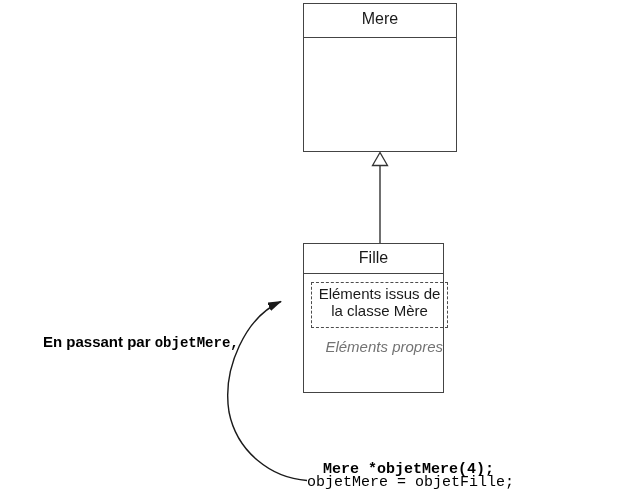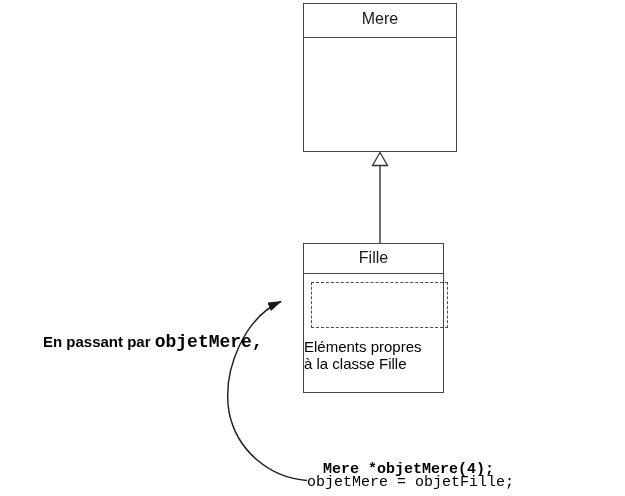--- a/index.html
+++ b/index.html
@@ -19,31 +19,31 @@
   }
   .mere-title{height:33px;line-height:30px;}
   .fille-title{height:29px;line-height:27px;}
   .dashed-box{
     position:absolute;left:7px;top:38px;width:137px;height:46px;
     box-sizing:border-box;border:1.5px dashed #4d4d4d;
     text-align:center;font-size:15px;line-height:17px;padding-top:2px;
     color:#1a1a1a;
   }
   .own-text{
-    position:absolute;left:0;right:0;top:94px;text-align:left;
-    font-size:15px;line-height:17px;color:#000000;
+    position:absolute;left:0;right:0;top:94px;text-align:right;
+    font-size:15px;line-height:17px;color:#737373;font-style:italic;
   }
   .annotation{
     position:absolute;left:2px;top:296px;width:225px;
     font-weight:bold;font-size:15px;line-height:18.5px;color:#000;
     white-space:pre-wrap;
   }
   .mono{
     font-family:"Liberation Mono",monospace;
-    font-weight:bold;font-size:18px;text-align:right;
+    font-weight:bold;font-size:14px;text-align:right;
   }
   .code-block{
     position:absolute;left:282px;top:415px;
     font-family:"Liberation Mono",monospace;font-weight:bold;
     font-size:15px;line-height:22px;white-space:pre;color:#000;
   }
   .code-line3{
     position:absolute;left:266px;top:472px;
     font-family:"Liberation Mono",monospace;font-weight:normal;
     font-size:15px;line-height:22px;white-space:pre;color:#000;
@@ -56,24 +56,25 @@
 <div class="canvas">
 
   <div class="class-box mere-box">
     <div class="class-title mere-title">Mere</div>
     <div></div>
   </div>
 
   <div class="class-box fille-box">
     <div class="class-title fille-title">Fille</div>
     <div class="dashed-box">
+      <div>Eléments issus de</div>
+      <div>la classe Mère</div>
     </div>
     <div class="own-text">
       <div>Eléments propres</div>
-      <div>à la classe Fille</div>
     </div>
   </div>
 
   <svg class="overlay">
     <defs>
       <marker id="ah" viewBox="0 0 14 9" refX="13" refY="4.5" markerWidth="14" markerHeight="9" markerUnits="userSpaceOnUse" orient="auto">
         <path d="M0,0 L14,4.5 L0,9 z" fill="#1a1a1a"></path>
       </marker>
     </defs>
 

